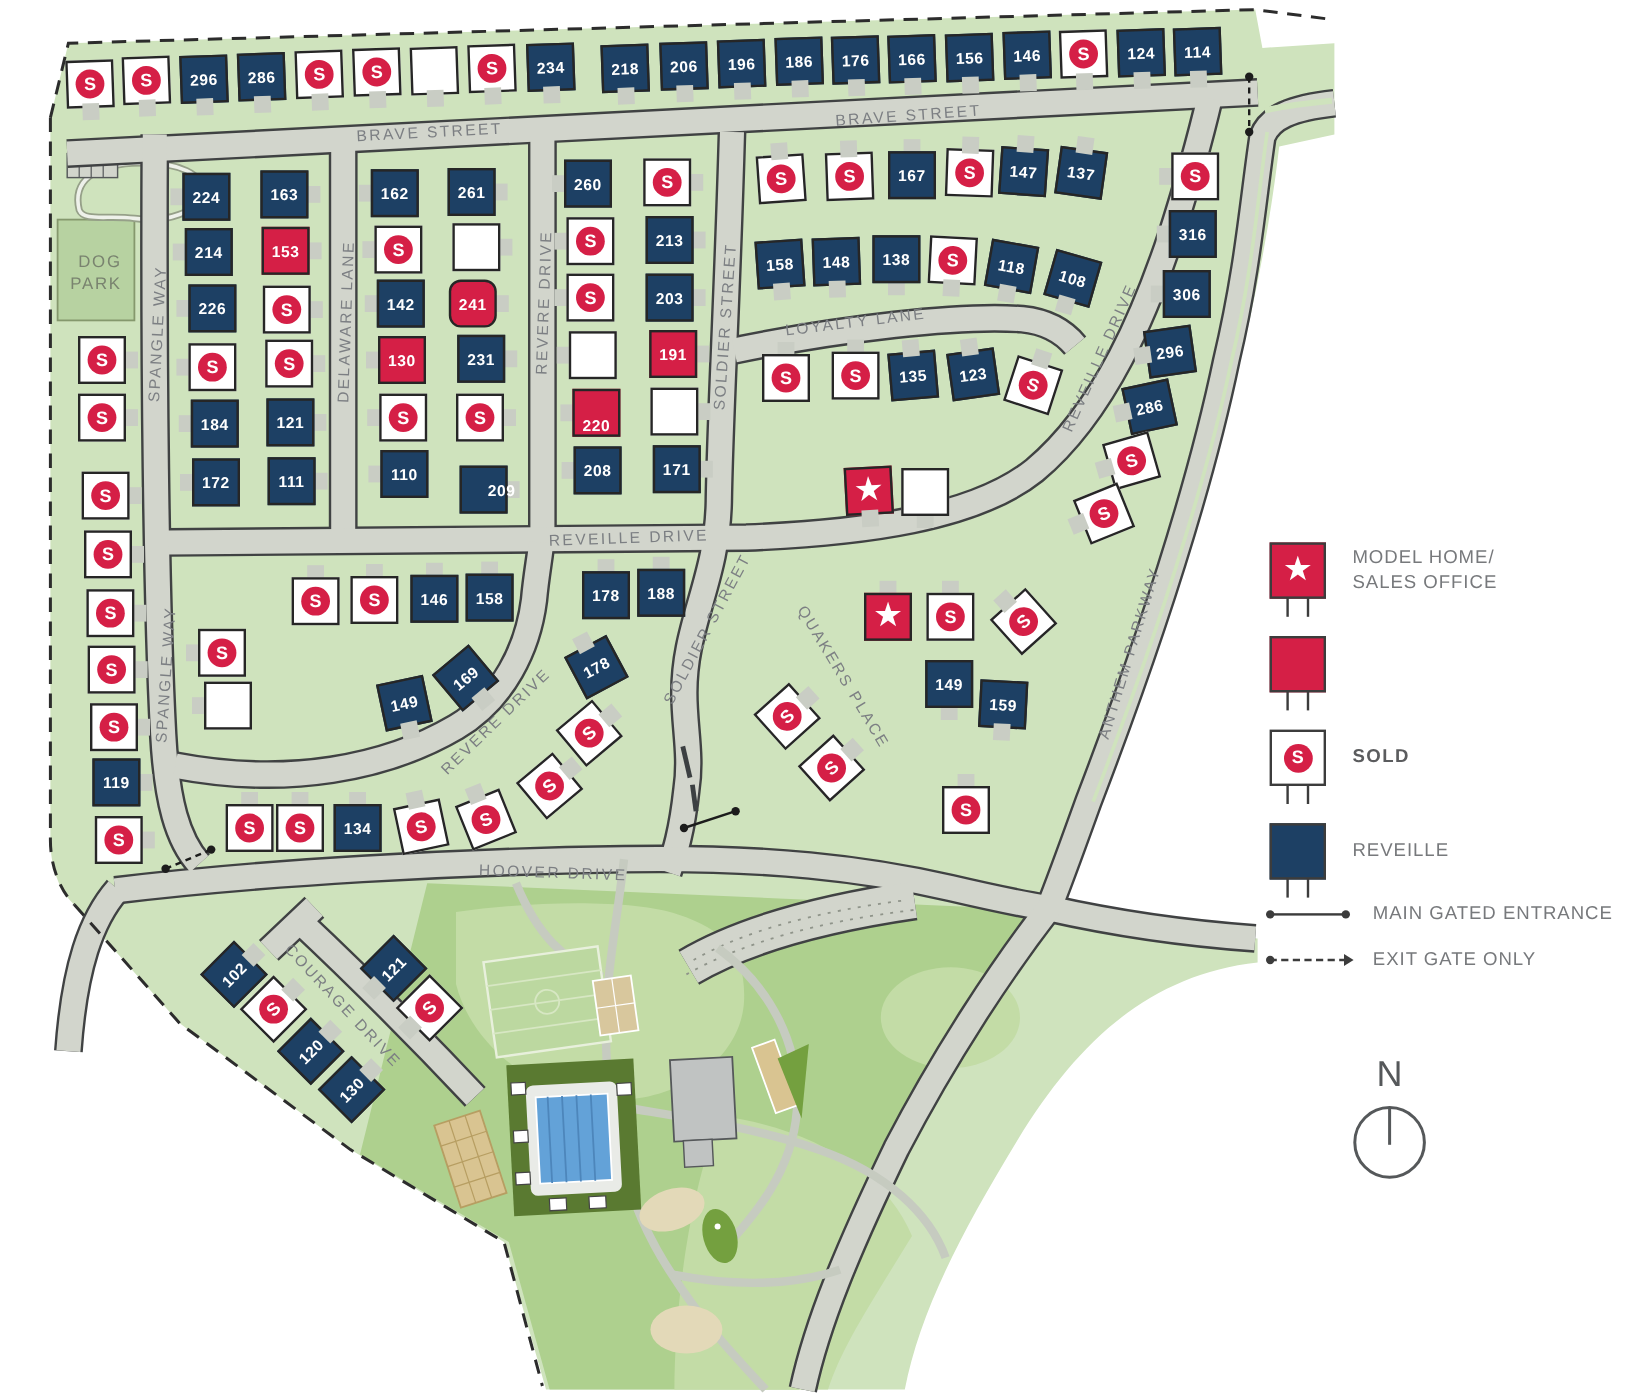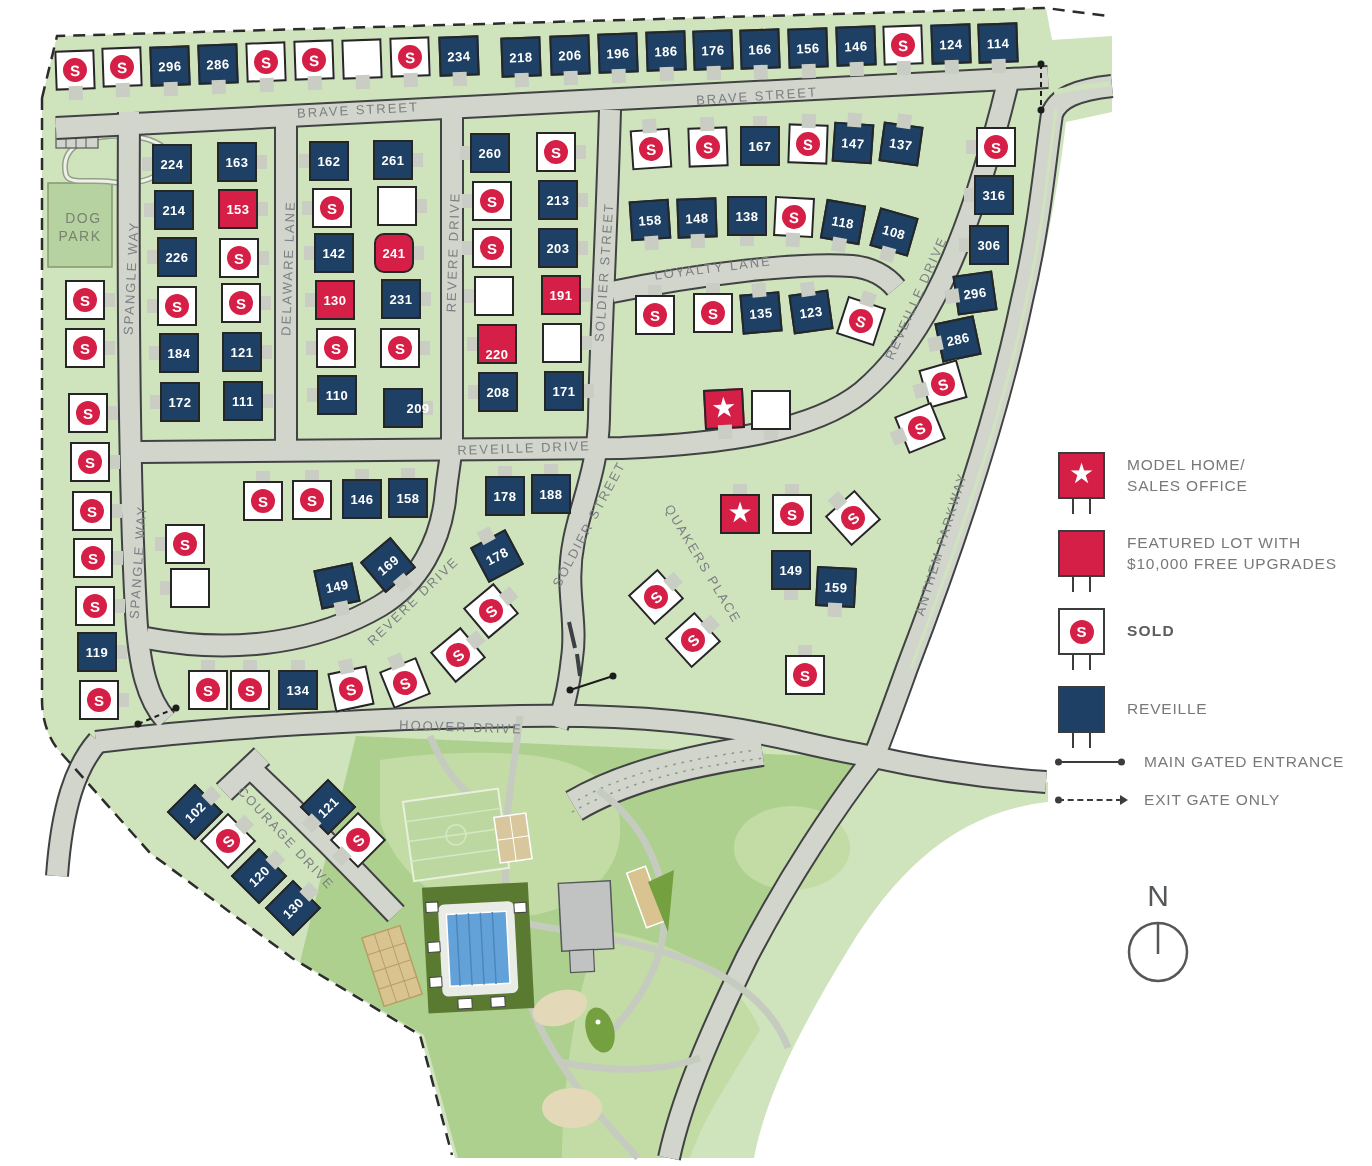--- a/index.html
+++ b/index.html
@@ -721,24 +721,20 @@
     </div>
     <div class="lg-label">
       <div>MODEL HOME/</div>
           <div>SALES OFFICE</div>
     </div>
   </div>
   <div class="lg-row" style="top:530px">
     <div class="sw featured">
       <div class="legs"></div>
     </div>
-    <div class="lg-label">
-      <div>FEATURED LOT WITH</div>
-          <div>$10,000 FREE UPGRADES</div>
-    </div>
   </div>
   <div class="lg-row" style="top:608px">
     <div class="sw sold">
       <span class="scircle">S</span>
       <div class="legs"></div>
     </div>
     <div class="lg-label bold">
       <div>SOLD</div>
     </div>
   </div>

